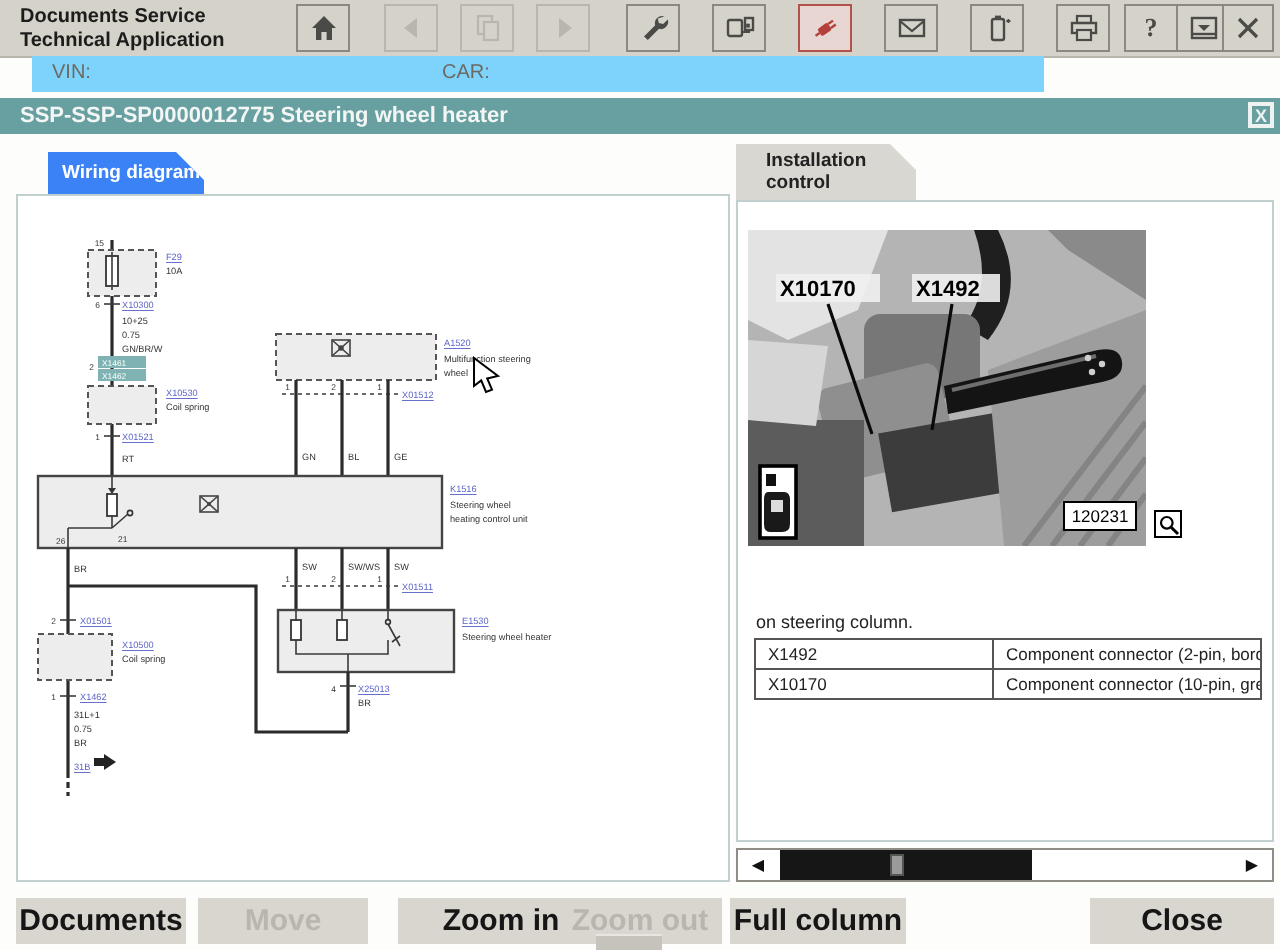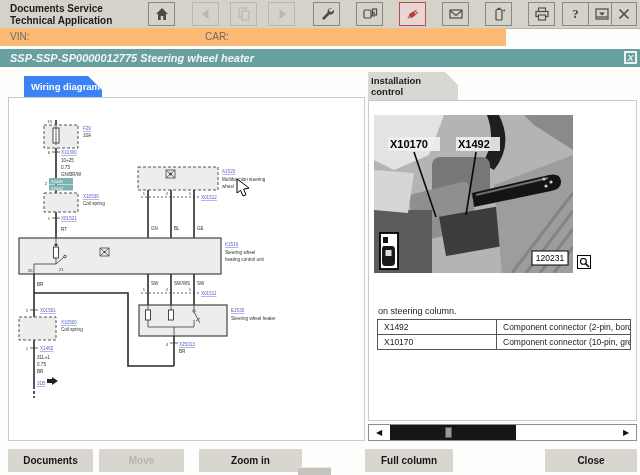--- a/index.html
+++ b/index.html
@@ -9,57 +9,57 @@
   .toolbar{position:absolute;left:0;top:0;width:640px;height:28px;background:#d5d2ca;
            border-bottom:1px solid #b8b5ad;}
   .brand{position:absolute;left:10px;top:3px;font-size:10px;font-weight:bold;color:#1c1c1a;line-height:1.18;}
   .tbtn{position:absolute;top:2px;width:27px;height:24px;border:1px solid #8a8880;background:#d5d2ca;
         display:flex;align-items:center;justify-content:center;box-sizing:border-box;}
   .tbtn.dis{border-color:#b9b6ae;}
   .tbtn.red{border-color:#b3524a;background:#e7d6d1;}
   .tbtn svg{display:block;}
   .qmark{font-size:13px;font-weight:bold;color:#4a4a46;font-family:"Liberation Serif",serif;}
   
-  .vinbar{position:absolute;left:0;top:28px;width:506px;height:18px;background:#fdba74;}
+  .vinbar{position:absolute;left:16px;top:28px;width:506px;height:18px;background:#7dd3fc;}
   .vinlab{position:absolute;left:10px;top:3px;font-size:10px;color:#6d6a62;}
   .carlab{position:absolute;left:205px;top:3px;font-size:10px;color:#6d6a62;}
   .carval{position:absolute;left:237px;top:3px;font-size:10px;font-weight:bold;color:#111;}
   
-  .docbar{position:absolute;left:0;top:49px;width:640px;height:18px;background:#689fa0;font-style:italic;}
+  .docbar{position:absolute;left:0;top:49px;width:640px;height:18px;background:#689fa0;}
   .doctitle{position:absolute;left:10px;top:3px;font-size:11px;font-weight:bold;color:#f2f6f5;}
   .docclose{position:absolute;right:3px;top:2px;width:13px;height:13px;border:2px solid #eef3f2;
             color:#eef3f2;font-size:9px;font-weight:bold;display:flex;align-items:center;justify-content:center;
             box-sizing:border-box;}
   
   .tab-left{position:absolute;left:24px;top:76px;width:78px;height:37px;background:#3b82f6;color:#fff;
             font-size:9.5px;font-weight:bold;padding:5px 0 0 7px;box-sizing:border-box;
             clip-path:polygon(0 0,calc(100% - 14px) 0,100% 14px,100% 100%,0 100%);}
   .tab-right{position:absolute;left:368px;top:72px;width:90px;height:28px;background:#d9d7d2;color:#222;
-            font-size:9.5px;font-weight:600;line-height:1.2;padding:3px 0 0 3px;box-sizing:border-box;
+            font-size:9.5px;font-weight:600;line-height:1.2;padding:3px 0 0 15px;box-sizing:border-box;
             clip-path:polygon(0 0,calc(100% - 13px) 0,100% 13px,100% 100%,0 100%);}
   
   .panel-left{position:absolute;left:8px;top:97px;width:357px;height:344px;background:#fff;
               border:1px solid #c2cfcf;box-sizing:border-box;}
   .panel-right{position:absolute;left:368px;top:100px;width:269px;height:321px;background:#fff;
               border:1px solid #c2cfcf;box-sizing:border-box;}
   .photo{position:absolute;left:5px;top:14px;width:199px;height:158px;}
   .caption{position:absolute;left:9px;top:205px;font-size:9px;color:#222;}
   .ctable{position:absolute;left:8px;top:218px;width:254px;border-collapse:collapse;table-layout:fixed;}
   .ctable td{border:1px solid #555;height:14px;font-size:8.5px;color:#222;padding:0 0 0 6px;
              white-space:nowrap;overflow:hidden;background:#fff;}
   .ctable td.c1{width:112px;}
   
   .hscroll{position:absolute;left:368px;top:424px;width:269px;height:17px;border:1px solid #8f8d86;
            background:#fff;box-sizing:border-box;}
   .harrow{position:absolute;top:0;width:20px;height:15px;font-size:8px;color:#111;
           display:flex;align-items:center;justify-content:center;}
   .hfill{position:absolute;left:21px;top:0;width:126px;height:15px;background:#161616;}
   .hthumb{position:absolute;left:76px;top:2px;width:7px;height:11px;background:#9a9a9a;border:1px solid #555;box-sizing:border-box;}
   
-  .fbtn{position:absolute;top:449px;height:23px;background:#d9d6d0;color:#161616;font-size:10px;font-weight:bold;
+  .fbtn{position:absolute;top:449px;height:23px;background:#d9d6d0;color:#161616;font-size:15px;font-weight:bold;
         display:flex;align-items:center;justify-content:center;}
   .fbtn.dis{color:#b9b6ae;}
   .artifact{position:absolute;left:298px;top:467px;width:33px;height:8px;background:#c6c3bc;border-top:1px solid #e8e6e1;}
   
   svg{font-family:"Liberation Sans",sans-serif;}
   .lnk{fill:#5b63c8;font-size:4.6px;text-decoration:underline;}
   .tny{fill:#333;font-size:4.6px;}
   .pin{fill:#333;font-size:4.2px;}
   .chiptxt{fill:#fff;font-size:4.2px;}
   .wire{stroke:#2b2b2b;stroke-width:1.6;fill:none;}
@@ -398,17 +398,18 @@
   <div class="hscroll">
     <div class="harrow" style="left:0">◀</div>
     <div class="hfill"></div>
     <div class="hthumb"></div>
     <div class="harrow" style="right:0">▶</div>
   </div>
 
   <div class="fbtn" style="left:8px;width:85px">Documents</div>
   <div class="fbtn dis" style="left:99px;width:85px">Move</div>
   <div class="fbtn" style="left:199px;width:103px">Zoom in</div>
+  <div class="fbtn dis" style="left:279px;width:82px">Zoom out</div>
   <div class="fbtn" style="left:365px;width:88px">Full column</div>
   <div class="fbtn" style="left:545px;width:92px">Close</div>
   <div class="artifact"></div>
 
 </div>
 
 </body></html>

